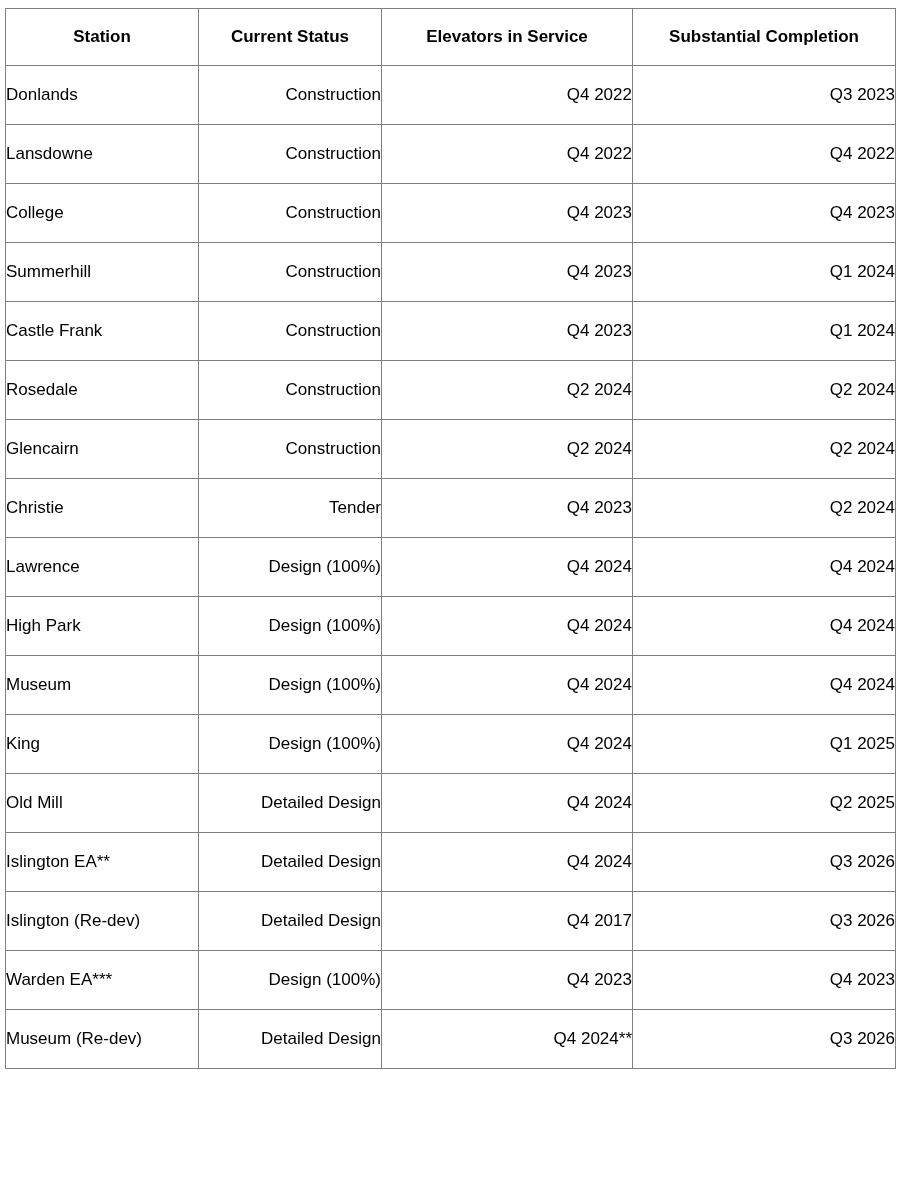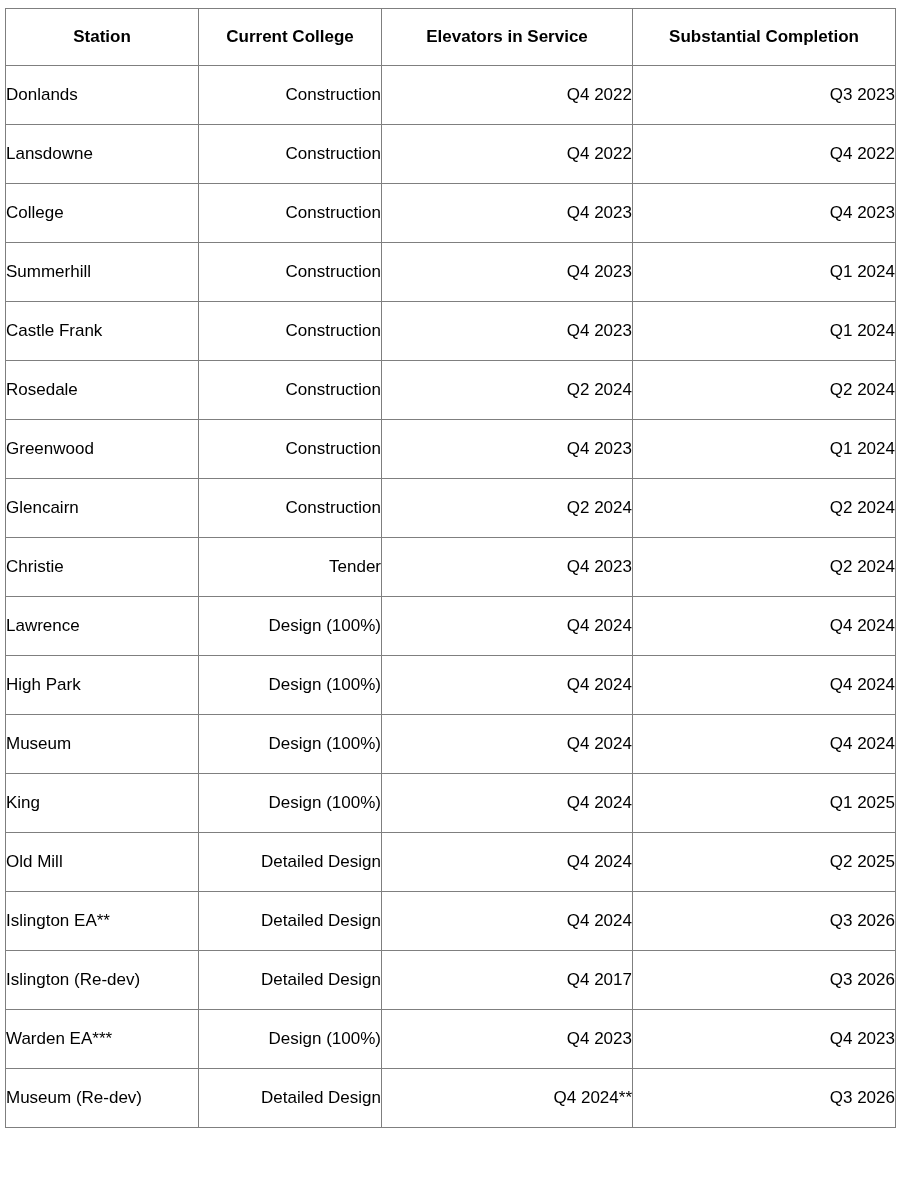--- a/index.html
+++ b/index.html
@@ -60,21 +60,21 @@
   <table class="station-table">
     <colgroup>
       <col class="c-station">
       <col class="c-status">
       <col class="c-elevators">
       <col class="c-completion">
     </colgroup>
     <thead>
       <tr>
         <th>Station</th>
-        <th>Current College</th>
+        <th>Current Status</th>
         <th>Elevators in Service</th>
         <th>Substantial Completion</th>
       </tr>
     </thead>
     <tbody>
       <tr>
         <td class="station-cell">Donlands</td>
         <td class="center-cell">Construction</td>
         <td class="center-cell">Q4 2022</td>
         <td class="center-cell">Q3 2023</td>
@@ -101,26 +101,20 @@
         <td class="station-cell">Castle Frank</td>
         <td class="center-cell">Construction</td>
         <td class="center-cell">Q4 2023</td>
         <td class="center-cell">Q1 2024</td>
       </tr>
       <tr>
         <td class="station-cell">Rosedale</td>
         <td class="center-cell">Construction</td>
         <td class="center-cell">Q2 2024</td>
         <td class="center-cell">Q2 2024</td>
-      </tr>
-      <tr>
-        <td class="station-cell">Greenwood</td>
-        <td class="center-cell">Construction</td>
-        <td class="center-cell">Q4 2023</td>
-        <td class="center-cell">Q1 2024</td>
       </tr>
       <tr>
         <td class="station-cell">Glencairn</td>
         <td class="center-cell">Construction</td>
         <td class="center-cell">Q2 2024</td>
         <td class="center-cell">Q2 2024</td>
       </tr>
       <tr>
         <td class="station-cell">Christie</td>
         <td class="center-cell">Tender</td>

